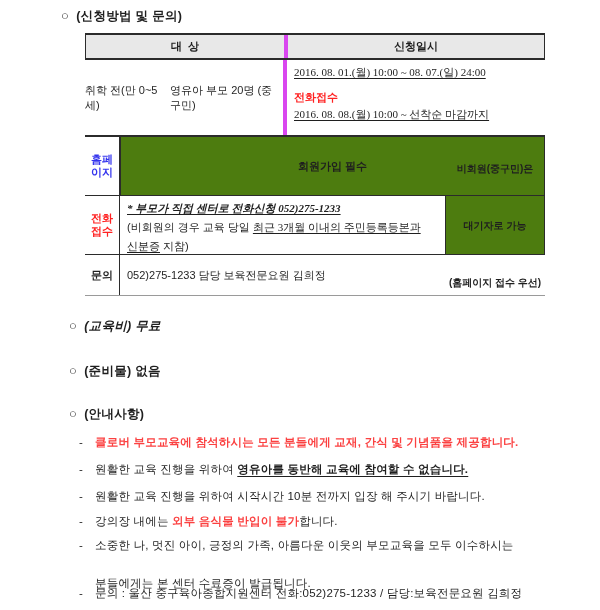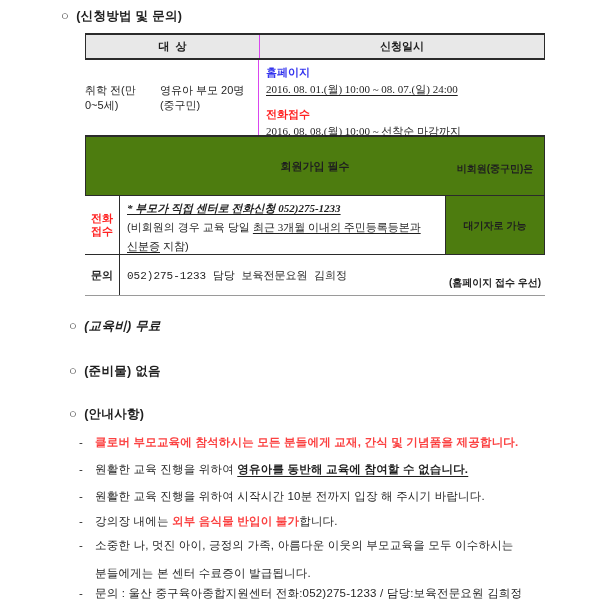--- a/index.html
+++ b/index.html
@@ -18,53 +18,53 @@
   
   .apptable { position:absolute; left:85px; top:33px; width:460px; font-size:11px; }
   .trow { display:flex; width:100%; }
   .thead {
     height:27px; background:#e8e8e8;
     border-top:2px solid #2b2b2b; border-bottom:2px solid #2b2b2b;
     border-left:1px solid #2b2b2b; border-right:1px solid #2b2b2b;
     font-weight:bold;
   }
   .thead .cell { display:flex; align-items:center; justify-content:center; white-space:pre; }
-  .c-target { width:174px; border-right:1px solid #d946ef; }
+  .c-target { width:202px; border-right:4px solid #d946ef; }
   .c-when { flex:1; }
 
   .r-target { height:77px; border-bottom:2px solid #2b2b2b; }
   .r-target .c-target { display:flex; flex-direction:row; align-items:center; justify-content:center; gap:8px; }
   .sched { padding:4px 0 0 7px; line-height:17px; }
   .sched .gap { height:8px; }
 
   .r-note { height:59px; border-bottom:1px solid #2b2b2b; }
   .c-label { width:35px; display:flex; flex-direction:column; align-items:center; justify-content:center;
              border-right:1px solid #2b2b2b; font-weight:bold; line-height:13px; }
   .c-note { width:325px; padding:3px 0 0 7px; line-height:19px; }
   .c-note > div { white-space:nowrap; }
   .c-side { flex:1; background:#4d7c0f; border-left:1px solid #2b2b2b; border-right:1px solid #2b2b2b;
             display:flex; flex-direction:column; align-items:center; justify-content:center;
             font-weight:bold; text-align:center; }
   .c-side.small { font-size:10px; line-height:13px;gap:44px; }
 
   .r-inquiry { height:41px; border-bottom:1px solid #9a9a9a; }
-  .c-wide { flex:1; display:flex; align-items:center; padding-left:7px;font-family:Liberation Mono, monospace; }
+  .c-wide { flex:1; display:flex; align-items:center; padding-left:7px; }
 
   .ul { text-decoration:underline; text-underline-offset:2px;font-family:Liberation Serif, serif; }
   .it { font-style:italic; }
   .b  { font-weight:bold; }
   .blue { color:#3333ee; }
   .redl { color:#ff2222; }
 
   
   .notice { position:absolute; left:79px; display:flex; font-size:11.5px; letter-spacing:0.2px; line-height:16px; }
   .notice .dash { width:16px; flex:0 0 16px; }
   .n-red { color:#fb4141; font-weight:bold; }
   .n-emph { font-weight:bold; text-decoration:underline; text-underline-offset:2.5px; }
-  .two-line > div + div { margin-top:12px; }
+  .two-line > div + div { margin-top:22px; }
 </style>
 </head>
 <body>
 
 <div class="sec-title abs" style="left:61px; top:8px;">
   <span class="marker">○</span><span>(신청방법 및 문의)</span>
 </div>
 
 <div class="apptable">
 
@@ -72,29 +72,32 @@
     <div class="cell c-target">대  상</div>
     <div class="cell c-when">신청일시</div>
   </div>
 
   <div class="trow r-target">
     <div class="c-target">
       <div>취학 전(만 0~5세)</div>
       <div>영유아 부모 20명 (중구민)</div>
     </div>
     <div class="c-when sched">
-      <div class="blue b">홈페이지</div>
       <div class="ul">2016. 08. 01.(월) 10:00 ~ 08. 07.(일) 24:00</div>
       <div class="gap"></div>
       <div class="redl b">전화접수</div>
       <div class="ul">2016. 08. 08.(월) 10:00 ~ 선착순 마감까지</div>
     </div>
   </div>
 
   <div class="trow r-note">
+    <div class="c-label blue">
+      <div>홈페</div>
+      <div>이지</div>
+    </div>
     <div class="c-side">
       <div>회원가입 필수</div>
     </div>
   </div>
 
   <div class="trow r-note">
     <div class="c-label redl">
       <div>전화</div>
       <div>접수</div>
     </div>

